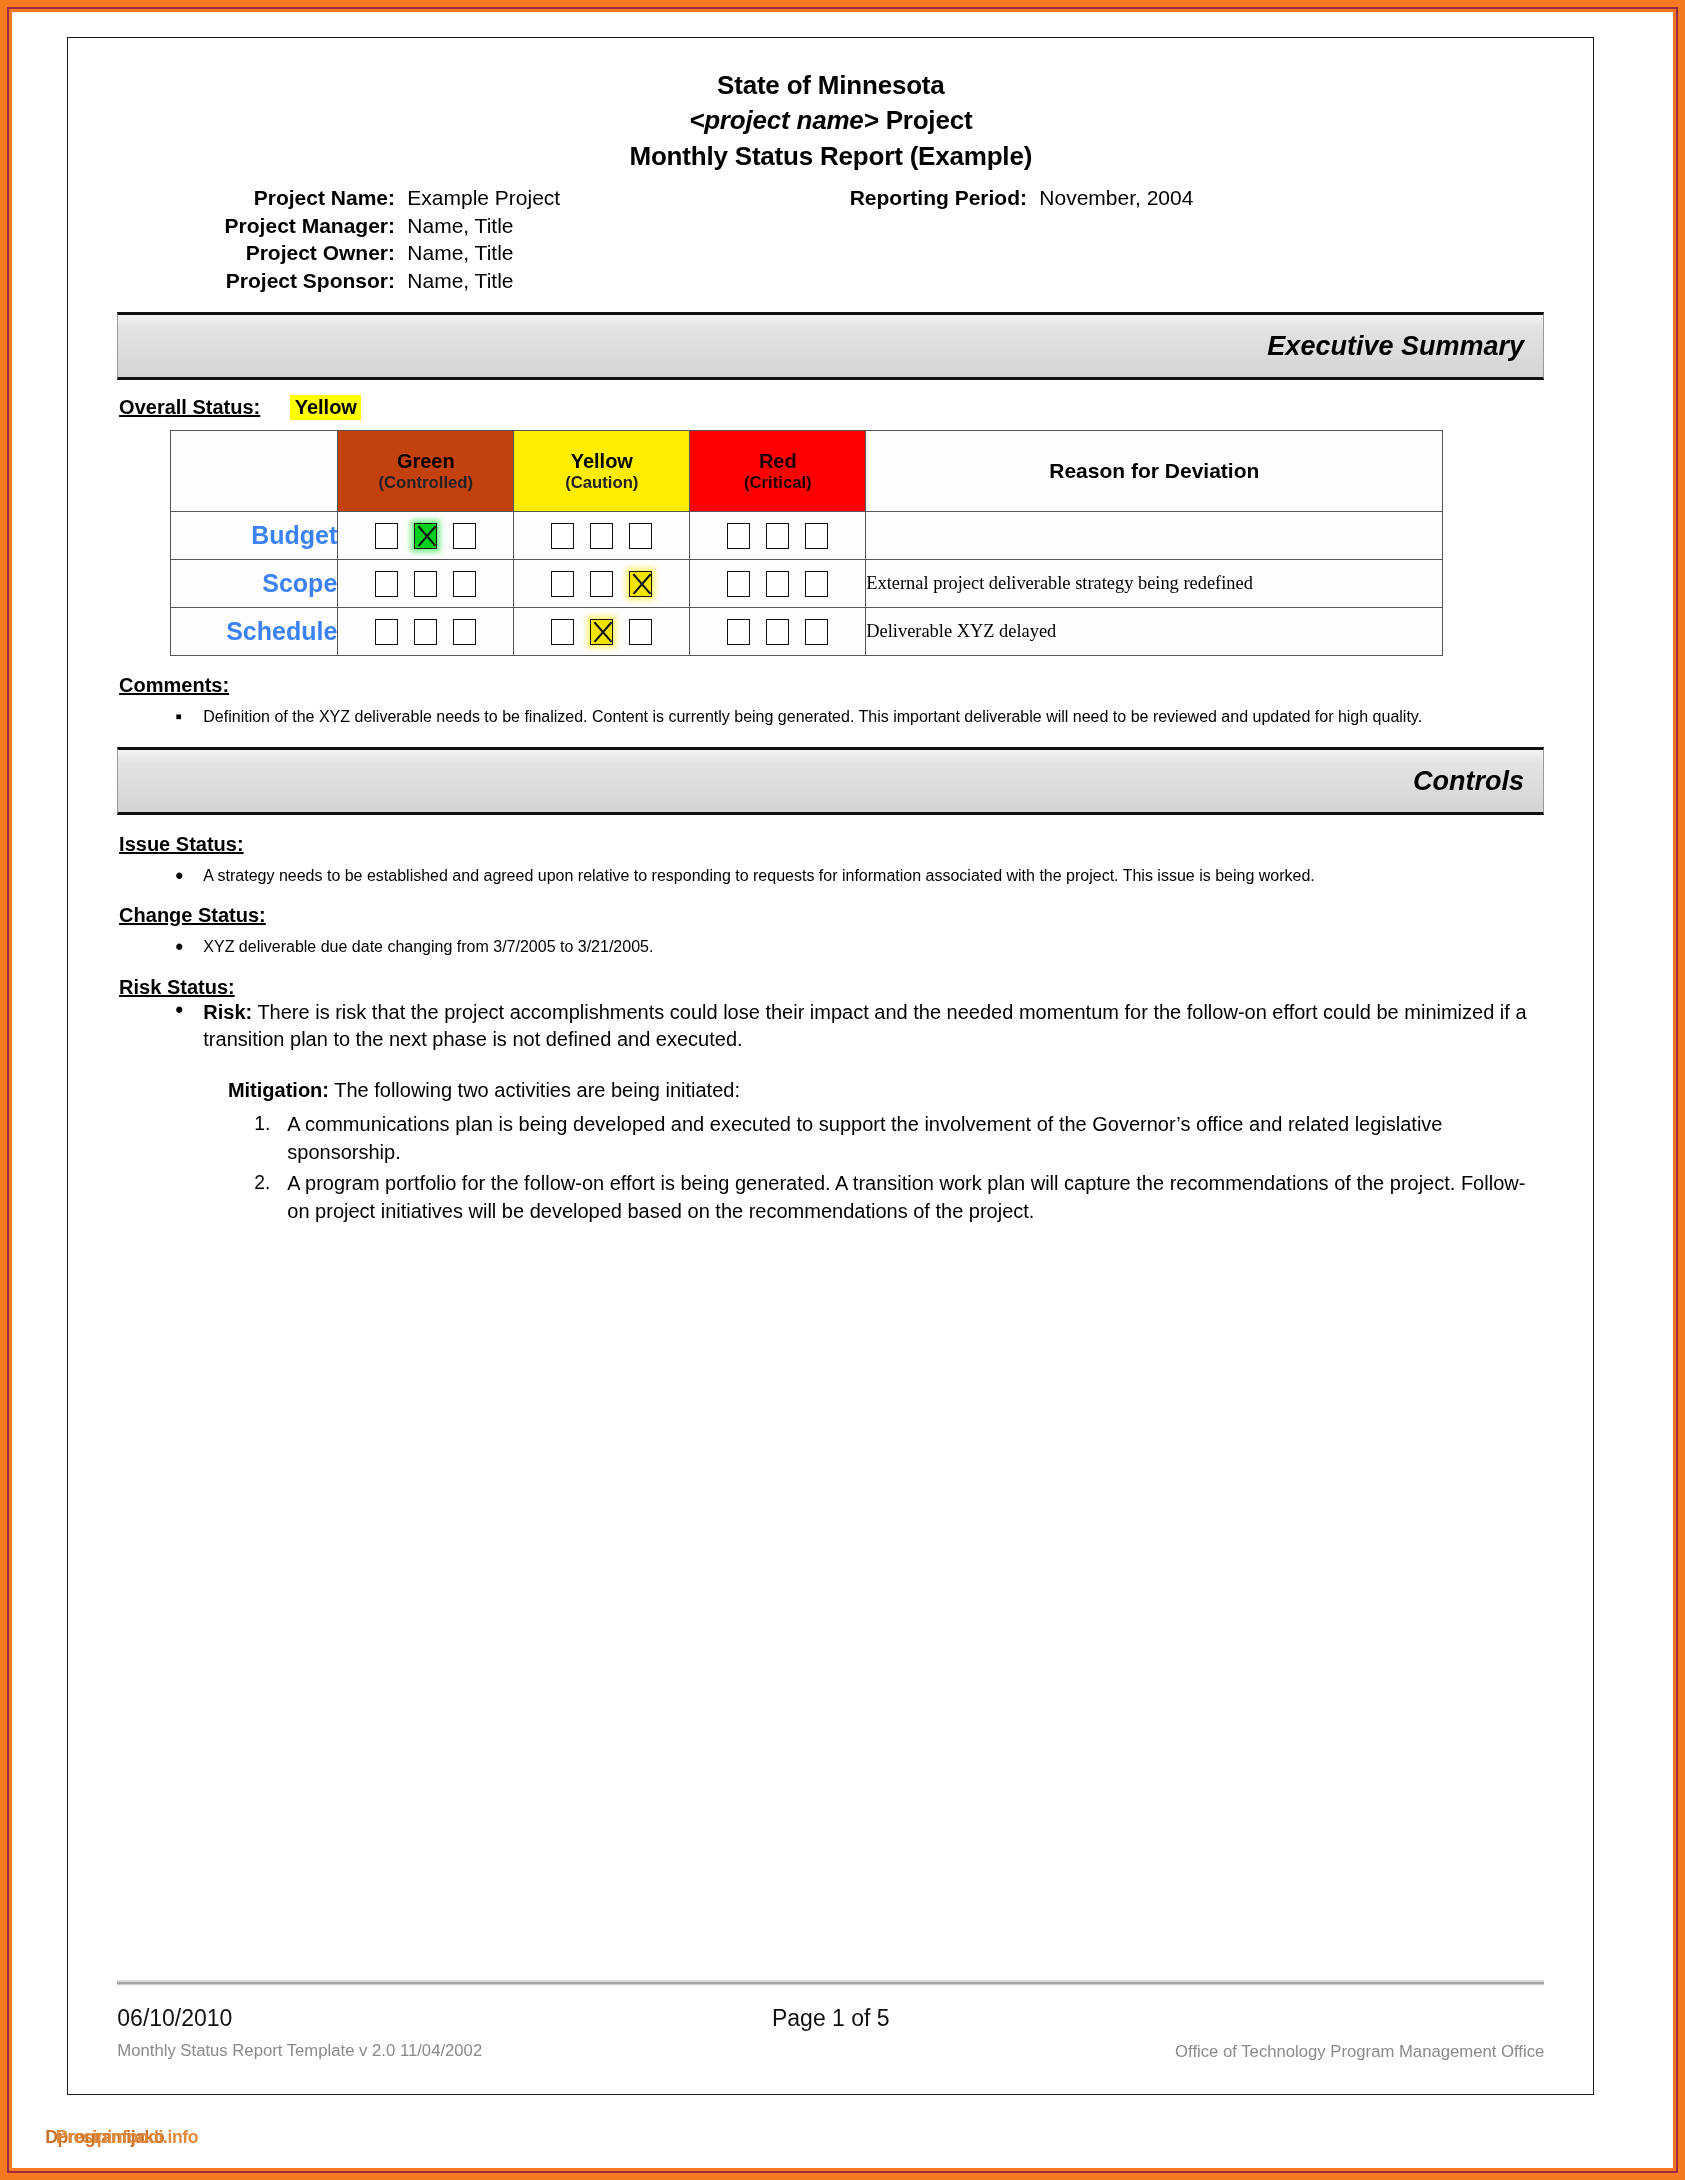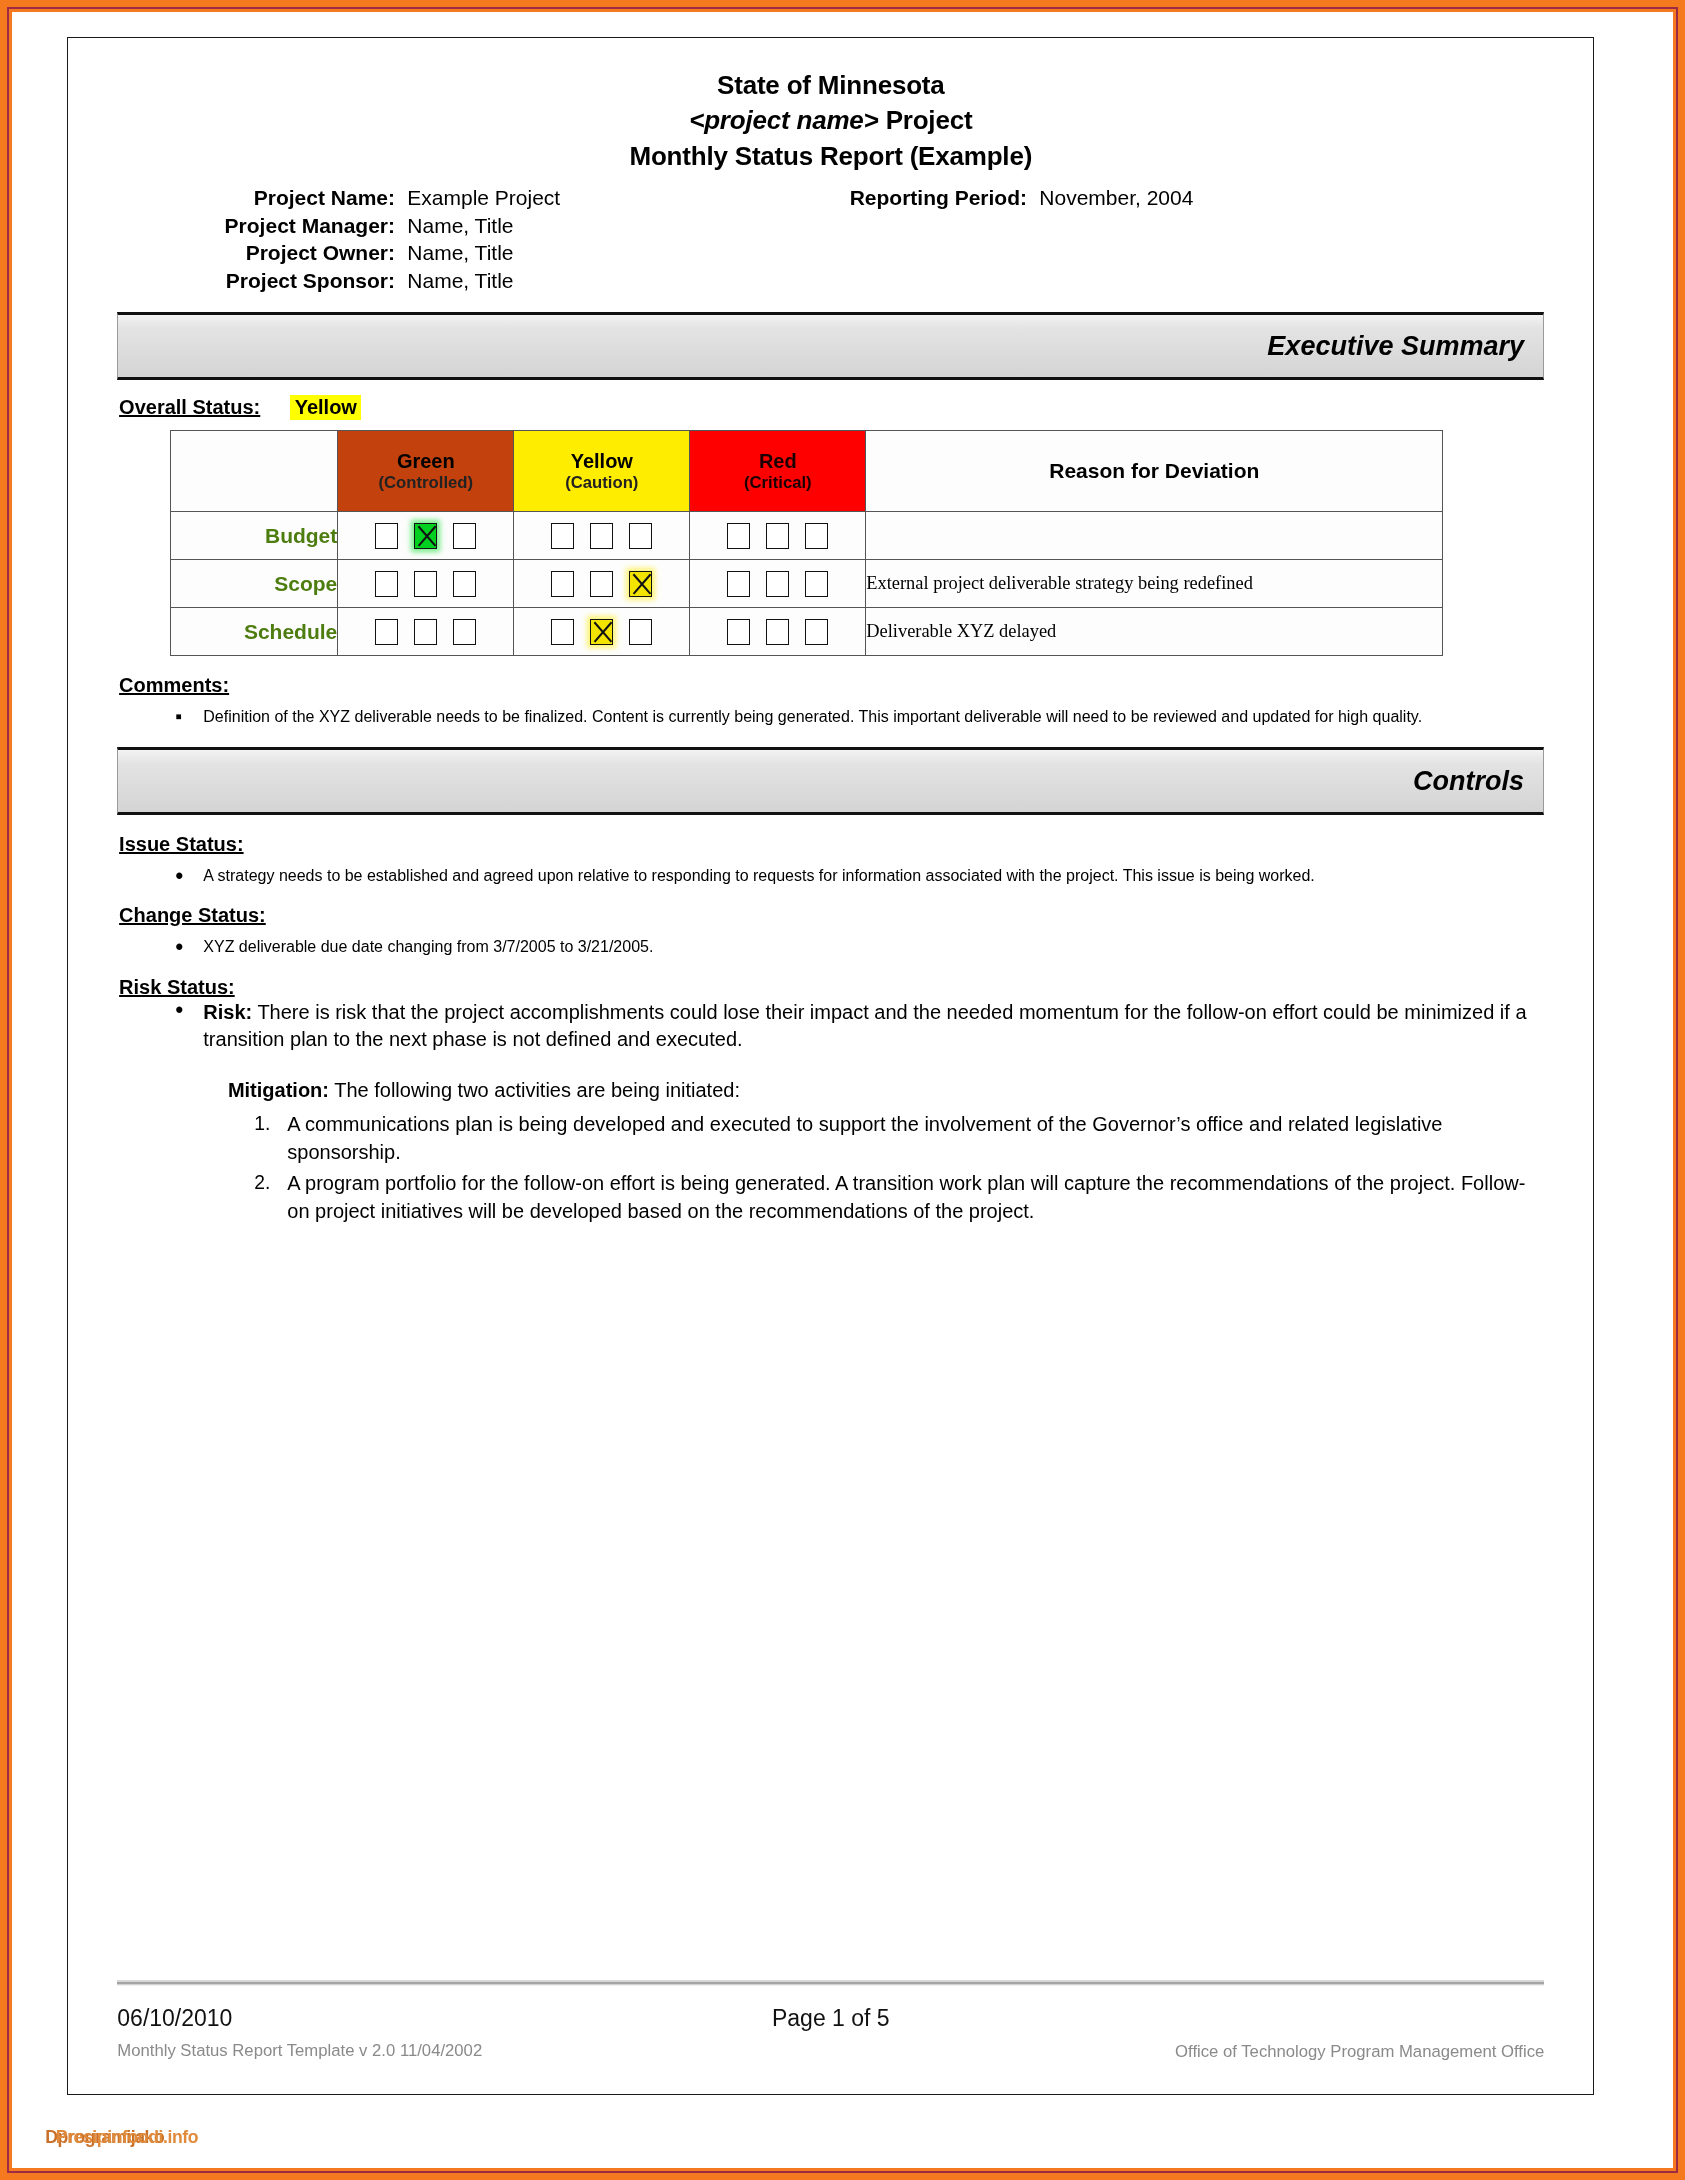--- a/index.html
+++ b/index.html
@@ -165,23 +165,23 @@
     font-size: 21px;
     font-weight: bold;
     color: #000;
     text-align: center;
     vertical-align: middle;
   }
 
   .row-label {
     text-align: right;
     padding-right: 14px;
-    font-size: 21px;
-    font-weight: bold;
-    color: #4d7c0f;
+    font-size: 25px;
+    font-weight: bold;
+    color: #3b82f6;
     height: 48px;
   }
   .box-cell {
     text-align: center;
     vertical-align: middle;
   }
   .box-group {
     display: flex;
     justify-content: center;
     align-items: center;

